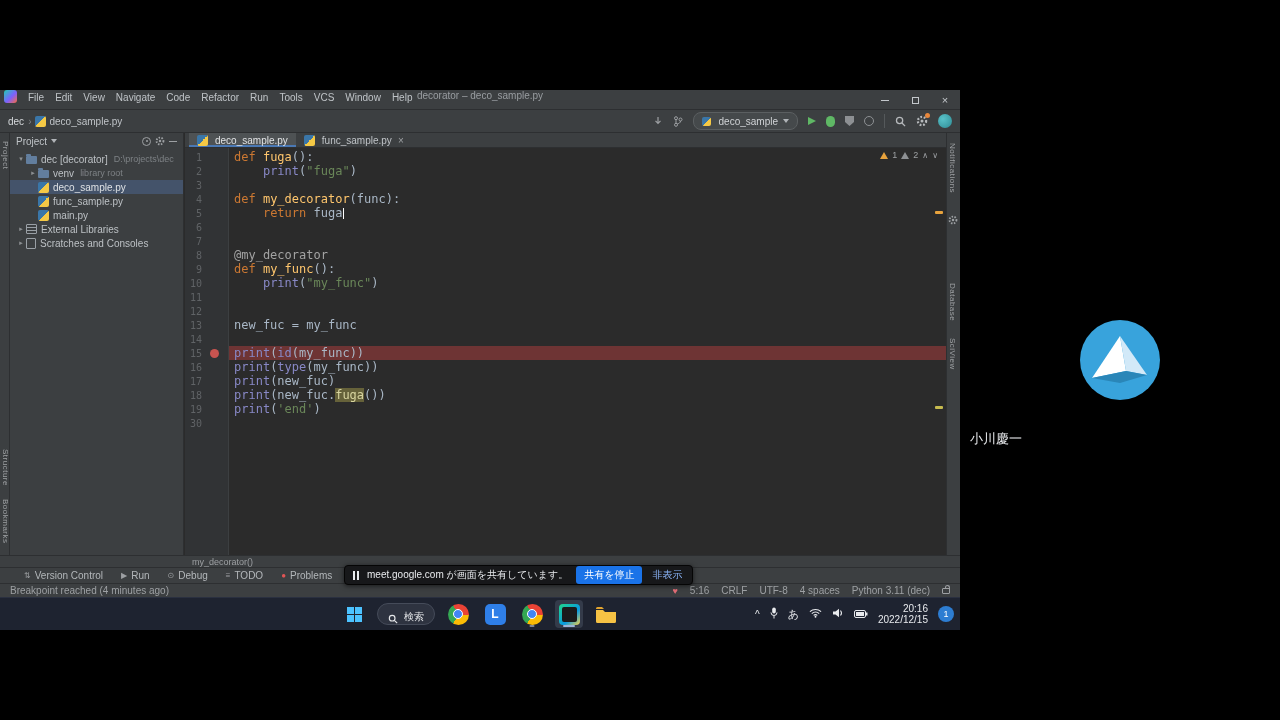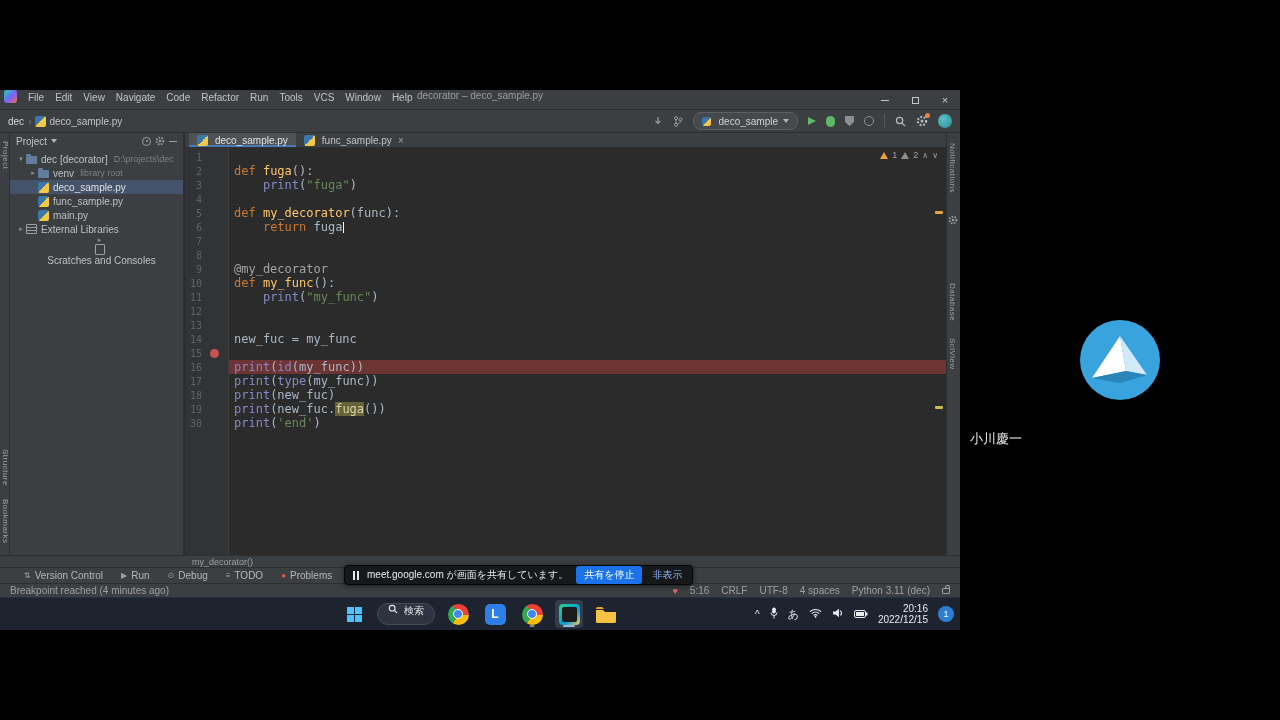--- a/index.html
+++ b/index.html
@@ -75,21 +75,21 @@
 #editor-tabs{height:15px;background:#3c3f41;border-bottom:1px solid #2d2f31;display:flex;align-items:stretch;padding-left:4px}
 .tab{display:flex;align-items:center;gap:4px;padding:0 8px;font-size:10px;color:#bfc3c7}
 .tab.active{background:#4e5254;color:#e0e2e4;box-shadow:inset 0 -2px 0 #4a78b4}
 .tab-close{color:#9da0a3;font-size:10px;margin-left:2px}
 #editor-body{position:absolute;left:0;top:15px;right:0;bottom:0;overflow:hidden}
 #editor-gutter{position:absolute;left:0;top:0;width:44px;height:100%;background:#313335;border-right:1px solid #3c3f41;padding-top:2px}
 .g-row{height:14px;display:flex;align-items:center}
 .g-num{width:17px;text-align:right;font:10px "DejaVu Sans Mono",monospace;color:#606366}
 .g-slot{width:24px;display:flex;justify-content:center;align-items:center}
 .g-slot.bp::before{content:"";width:9px;height:9px;border-radius:50%;background:#c75450}
-#editor-code{position:absolute;left:44px;top:0;right:0;bottom:0;padding-top:16px;font:12px/14px "DejaVu Sans Mono",monospace;white-space:pre;color:#a9b7c6}
+#editor-code{position:absolute;left:44px;top:0;right:0;bottom:0;padding-top:2px;font:12px/14px "DejaVu Sans Mono",monospace;white-space:pre;color:#a9b7c6}
 .c-row{height:14px;padding-left:5px}
 .c-row.bp-line{background:#6e3434}
 .tk-kw{color:#cc7832}.tk-fn{color:#ffc66d}.tk-bi{color:#8888c6}.tk-str{color:#6a8759}
 .tk-txt{color:#a9b7c6}.tk-dec{color:#a3a3a3}.tk-par{color:#a9b7c6}
 .tk-hl{background:#66623a;color:#d8d5a0}
 .tk-caret{display:inline-block;width:1px;height:11px;background:#fff;vertical-align:middle;margin-left:1px}
 
 
 #inspections{position:absolute;top:2px;right:8px;display:flex;align-items:center;gap:4px;font-size:9px;color:#9da0a3}
 .tri{width:0;height:0;border-left:4px solid transparent;border-right:4px solid transparent}
@@ -132,21 +132,21 @@
 
 
 #taskbar{position:absolute;left:0;top:507px;width:960px;height:33px;background:#1e2330;border-top:1px solid #2a3040}
 #tb-center{position:absolute;left:50%;top:0;height:100%;transform:translateX(-50%);display:flex;align-items:center;gap:9px}
 .tb-btn{width:28px;height:28px;display:flex;align-items:center;justify-content:center;border-radius:4px;position:relative}
 .tb-btn.active-app{background:#343b4a}
 .tb-btn.active-app::after{content:"";position:absolute;bottom:1px;left:50%;transform:translateX(-50%);width:12px;height:2px;border-radius:1px;background:#9cb4d8}
 .tb-btn.running::after{content:"";position:absolute;bottom:1px;left:50%;transform:translateX(-50%);width:5px;height:2px;border-radius:1px;background:#7f8896}
 .win-start{width:15px;height:15px;display:grid;grid-template-columns:7px 7px;grid-template-rows:7px 7px;gap:1px}
 .win-start i{background:#4cc2ff}
-.tb-search{height:22px;display:flex;align-items:flex-start;gap:6px;padding:0 10px;background:#2e3340;border:1px solid #454b59;border-radius:11px;color:#e6e8ea;font-size:10px;white-space:nowrap}
+.tb-search{height:22px;display:flex;align-items:flex-end;gap:6px;padding:0 10px;background:#2e3340;border:1px solid #454b59;border-radius:11px;color:#e6e8ea;font-size:10px;white-space:nowrap}
 .chrome{width:21px;height:21px;border-radius:50%;background:conic-gradient(from -30deg,#ea4335 0 120deg,#fbbc05 0 240deg,#34a853 0 360deg);position:relative}
 .chrome::after{content:"";position:absolute;inset:5.5px;background:#4285f4;border:1.5px solid #fff;border-radius:50%}
 .l-app{width:21px;height:21px;border-radius:5px;background:#2f7fe8;color:#fff;font-weight:bold;font-size:12px;display:flex;align-items:center;justify-content:center}
 .pyc{width:21px;height:21px;border-radius:4px;background:linear-gradient(135deg,#20d789,#089ae0 60%,#f7d24a);position:relative}
 .pyc i{position:absolute;inset:3px;background:#1b1b1b;border-radius:2px}
 #tb-tray{position:absolute;right:6px;top:0;height:100%;display:flex;align-items:center;gap:10px;color:#e8eaed;font-size:10px}
 .tray-chev{font-size:10px;color:#e8eaed}
 .ime{font-size:11px}
 .clock{text-align:right;line-height:11px}
 .badge{width:16px;height:16px;border-radius:50%;background:#2d7dd2;color:#fff;font-size:9px;display:flex;align-items:center;justify-content:center}
@@ -286,21 +286,21 @@
               <div class="tree-row" style="padding-left: 18px;">
                 <span class="tree-arrow"></span>
                 <span class="tree-ic ic-python-file"></span>
                 <span class="tree-label">main.py</span>
               </div>
               <div class="tree-row" style="padding-left: 6px;">
                 <span class="tree-arrow">▸</span>
                 <span class="tree-ic ic-libraries"></span>
                 <span class="tree-label">External Libraries</span>
               </div>
-              <div class="tree-row" style="padding-left: 6px; flex-direction: column;">
+              <div class="tree-row" style="padding-left: 6px;">
                 <span class="tree-arrow">▸</span>
                 <span class="tree-ic ic-scratches"></span>
                 <span class="tree-label">Scratches and Consoles</span>
               </div>
             </div>
         </div>
 
         <div id="editor">
           <div id="editor-tabs">
               <div class="tab active">

